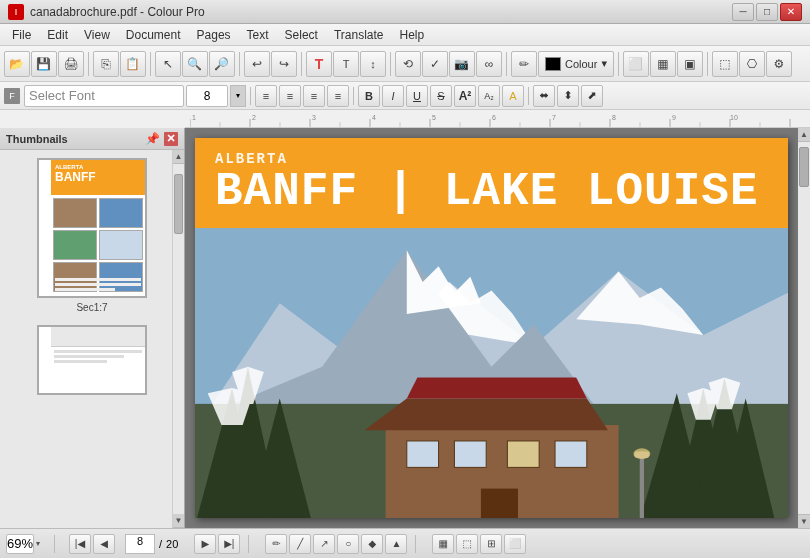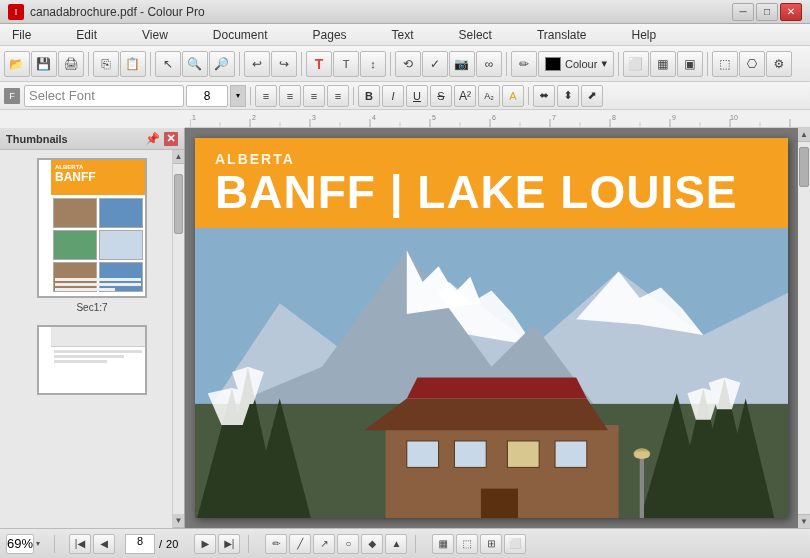--- a/index.html
+++ b/index.html
@@ -22,21 +22,20 @@
     .titlebar-btn.close-btn { background: linear-gradient(to bottom, #e85555, #c03333); color: white; border-color: #a02020; }
     
     
     .menubar {
       background: linear-gradient(to bottom, #f5f5f5, #e8e8e8);
       height: 22px;
       display: flex;
       align-items: center;
       padding: 0 4px;
       border-bottom: 1px solid #ccc;
-      gap: 29px;
     }
     .menubar-item {
       padding: 2px 8px;
       font-size: 12px;
       color: #333;
       cursor: pointer;
       border-radius: 2px;
     }
     
     
@@ -310,20 +309,21 @@
       overflow: hidden;
     }
     
     
     .pdf-page {
       width: 655px;
       background: white;
       box-shadow: 2px 2px 8px rgba(0,0,0,0.5);
       overflow: hidden;
       position: relative;
+      font-family: Liberation Mono, monospace;
     }
     
     
     .pdf-orange-header {
       background: #f5a020;
       height: 90px;
       display: flex;
       flex-direction: column;
       justify-content: center;
       padding: 10px 20px;
@@ -483,21 +483,21 @@
   <div class="fmt-sep"></div>
   <div class="fmt-btn">≡</div>
   <div class="fmt-btn">≡</div>
   <div class="fmt-btn">≡</div>
   <div class="fmt-btn">≡</div>
   <div class="fmt-sep"></div>
   <div class="fmt-btn fmt-bold">B</div>
   <div class="fmt-btn fmt-italic">I</div>
   <div class="fmt-btn fmt-underline">U</div>
   <div class="fmt-btn" style="text-decoration:line-through;">S</div>
-  <div class="fmt-btn" style="font-size:12px;">A²</div>
+  <div class="fmt-btn" style="font-size:12px;font-weight:bold;">A²</div>
   <div class="fmt-btn" style="font-size:9px;">A₂</div>
   <div class="fmt-btn" style="font-size:11px;color:#d8a820;">A</div>
   <div class="fmt-sep"></div>
   <div class="fmt-btn">⬌</div>
   <div class="fmt-btn">⬍</div>
   <div class="fmt-btn">⬈</div>
 </div>
 
 <div class="ruler">
   <div class="ruler-inner">

